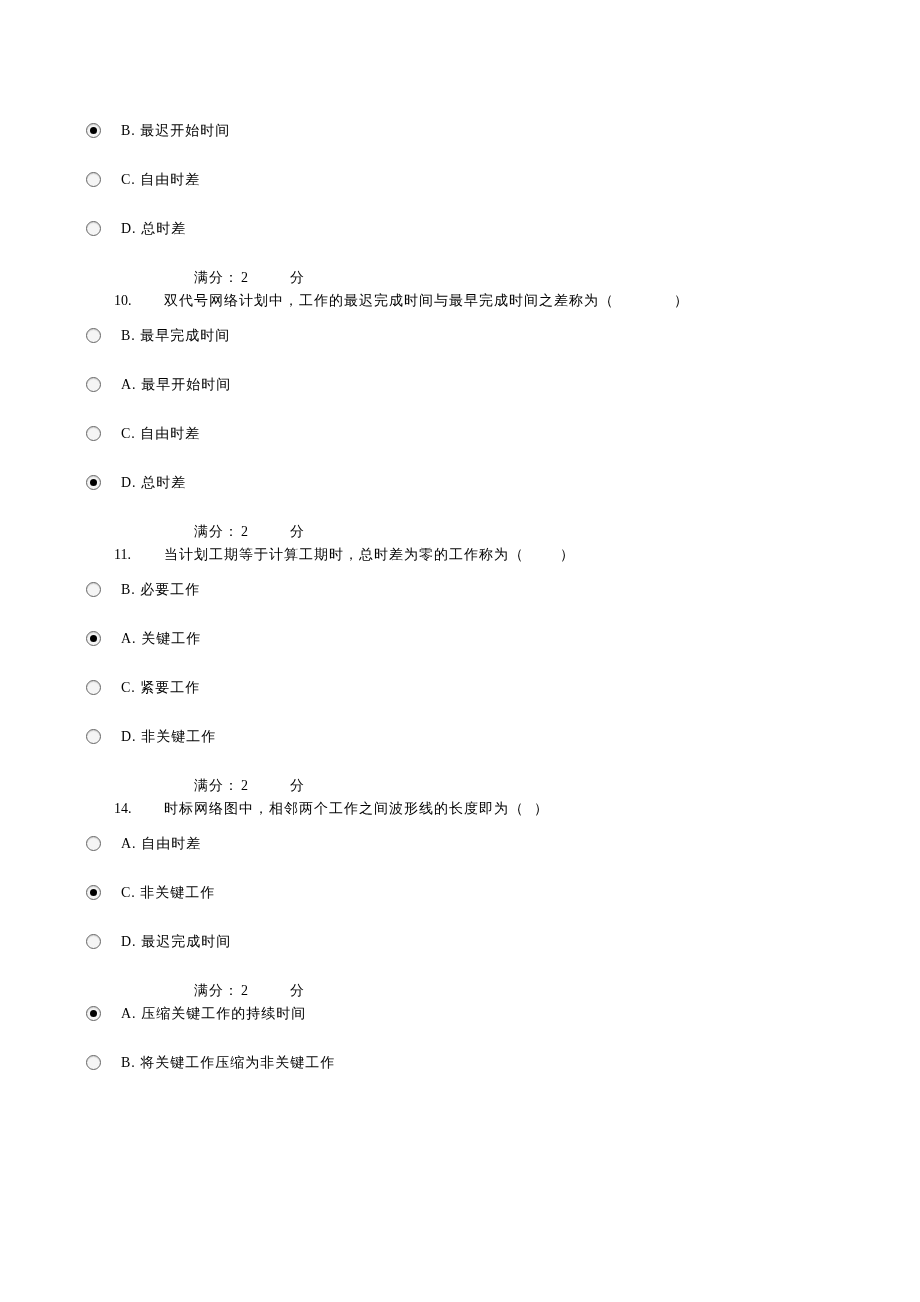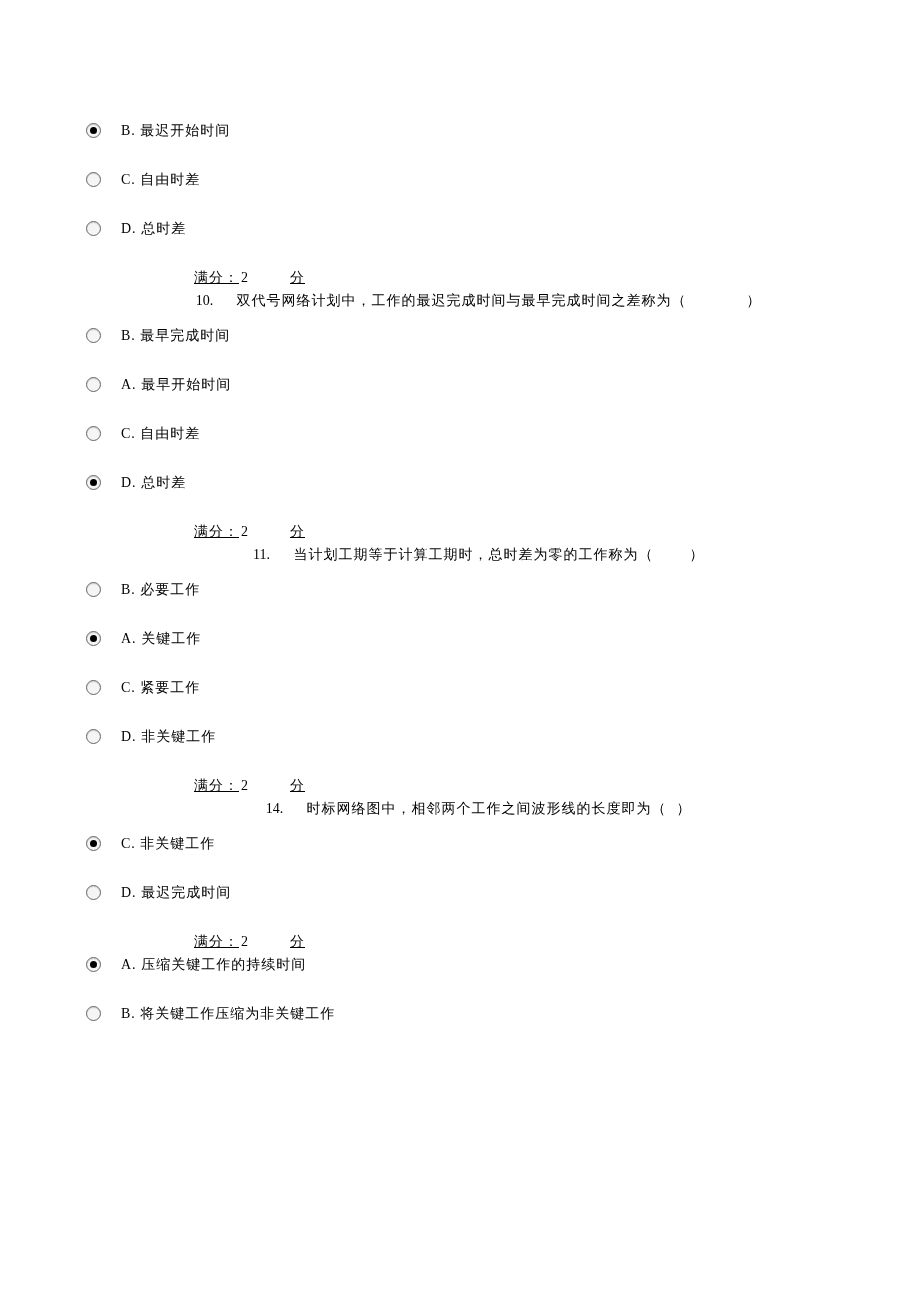--- a/index.html
+++ b/index.html
@@ -44,32 +44,30 @@
     }
     .option-text {
       padding-left: 12px;
       letter-spacing: 1px;
       text-align: center;
     }
     .score-line {
       padding-left: 108px;
       margin-bottom: 2px;
       letter-spacing: 1px;
-      text-decoration: underline;
     }
     .score-num {
       display: inline-block;
       letter-spacing: 0;
       margin: 0 2px 0 2px;
     }
     .question-line {
       padding-left: 28px;
       margin-bottom: 14px;
       letter-spacing: 1px;
-      text-align: center;
     }
     .qnum {
       display: inline-block;
       width: 36px;
       letter-spacing: 0;
     }
     .blank-wide-1 { display:inline-block; width:60px; }
     .blank-2b { display:inline-block; width:40px; }
     .blank-2c { display:inline-block; width:36px; }
     .blank-3  { display:inline-block; width:10px; }
@@ -147,20 +145,24 @@
   </div>
 
   <div class="score-line">
     <span>满分：</span><span class="score-num">2</span><span class="blank-2b"></span><span>分</span>
   </div>
   <div class="question-line">
     <span class="qnum">14.</span><span class="gap-after-qnum"></span><span>时标网络图中，相邻两个工作之间波形线的长度即为（</span><span class="blank-3"></span><span>）</span>
   </div>
   <div>
     <div class="option-row">
+      <span class="radio"></span>
+      <span class="option-text"><span>A.</span> <span>自由时差</span></span>
+    </div>
+    <div class="option-row">
       <span class="radio checked"></span>
       <span class="option-text"><span>C.</span> <span>非关键工作</span></span>
     </div>
     <div class="option-row">
       <span class="radio"></span>
       <span class="option-text"><span>D.</span> <span>最迟完成时间</span></span>
     </div>
   </div>
 
   <div class="score-line">

